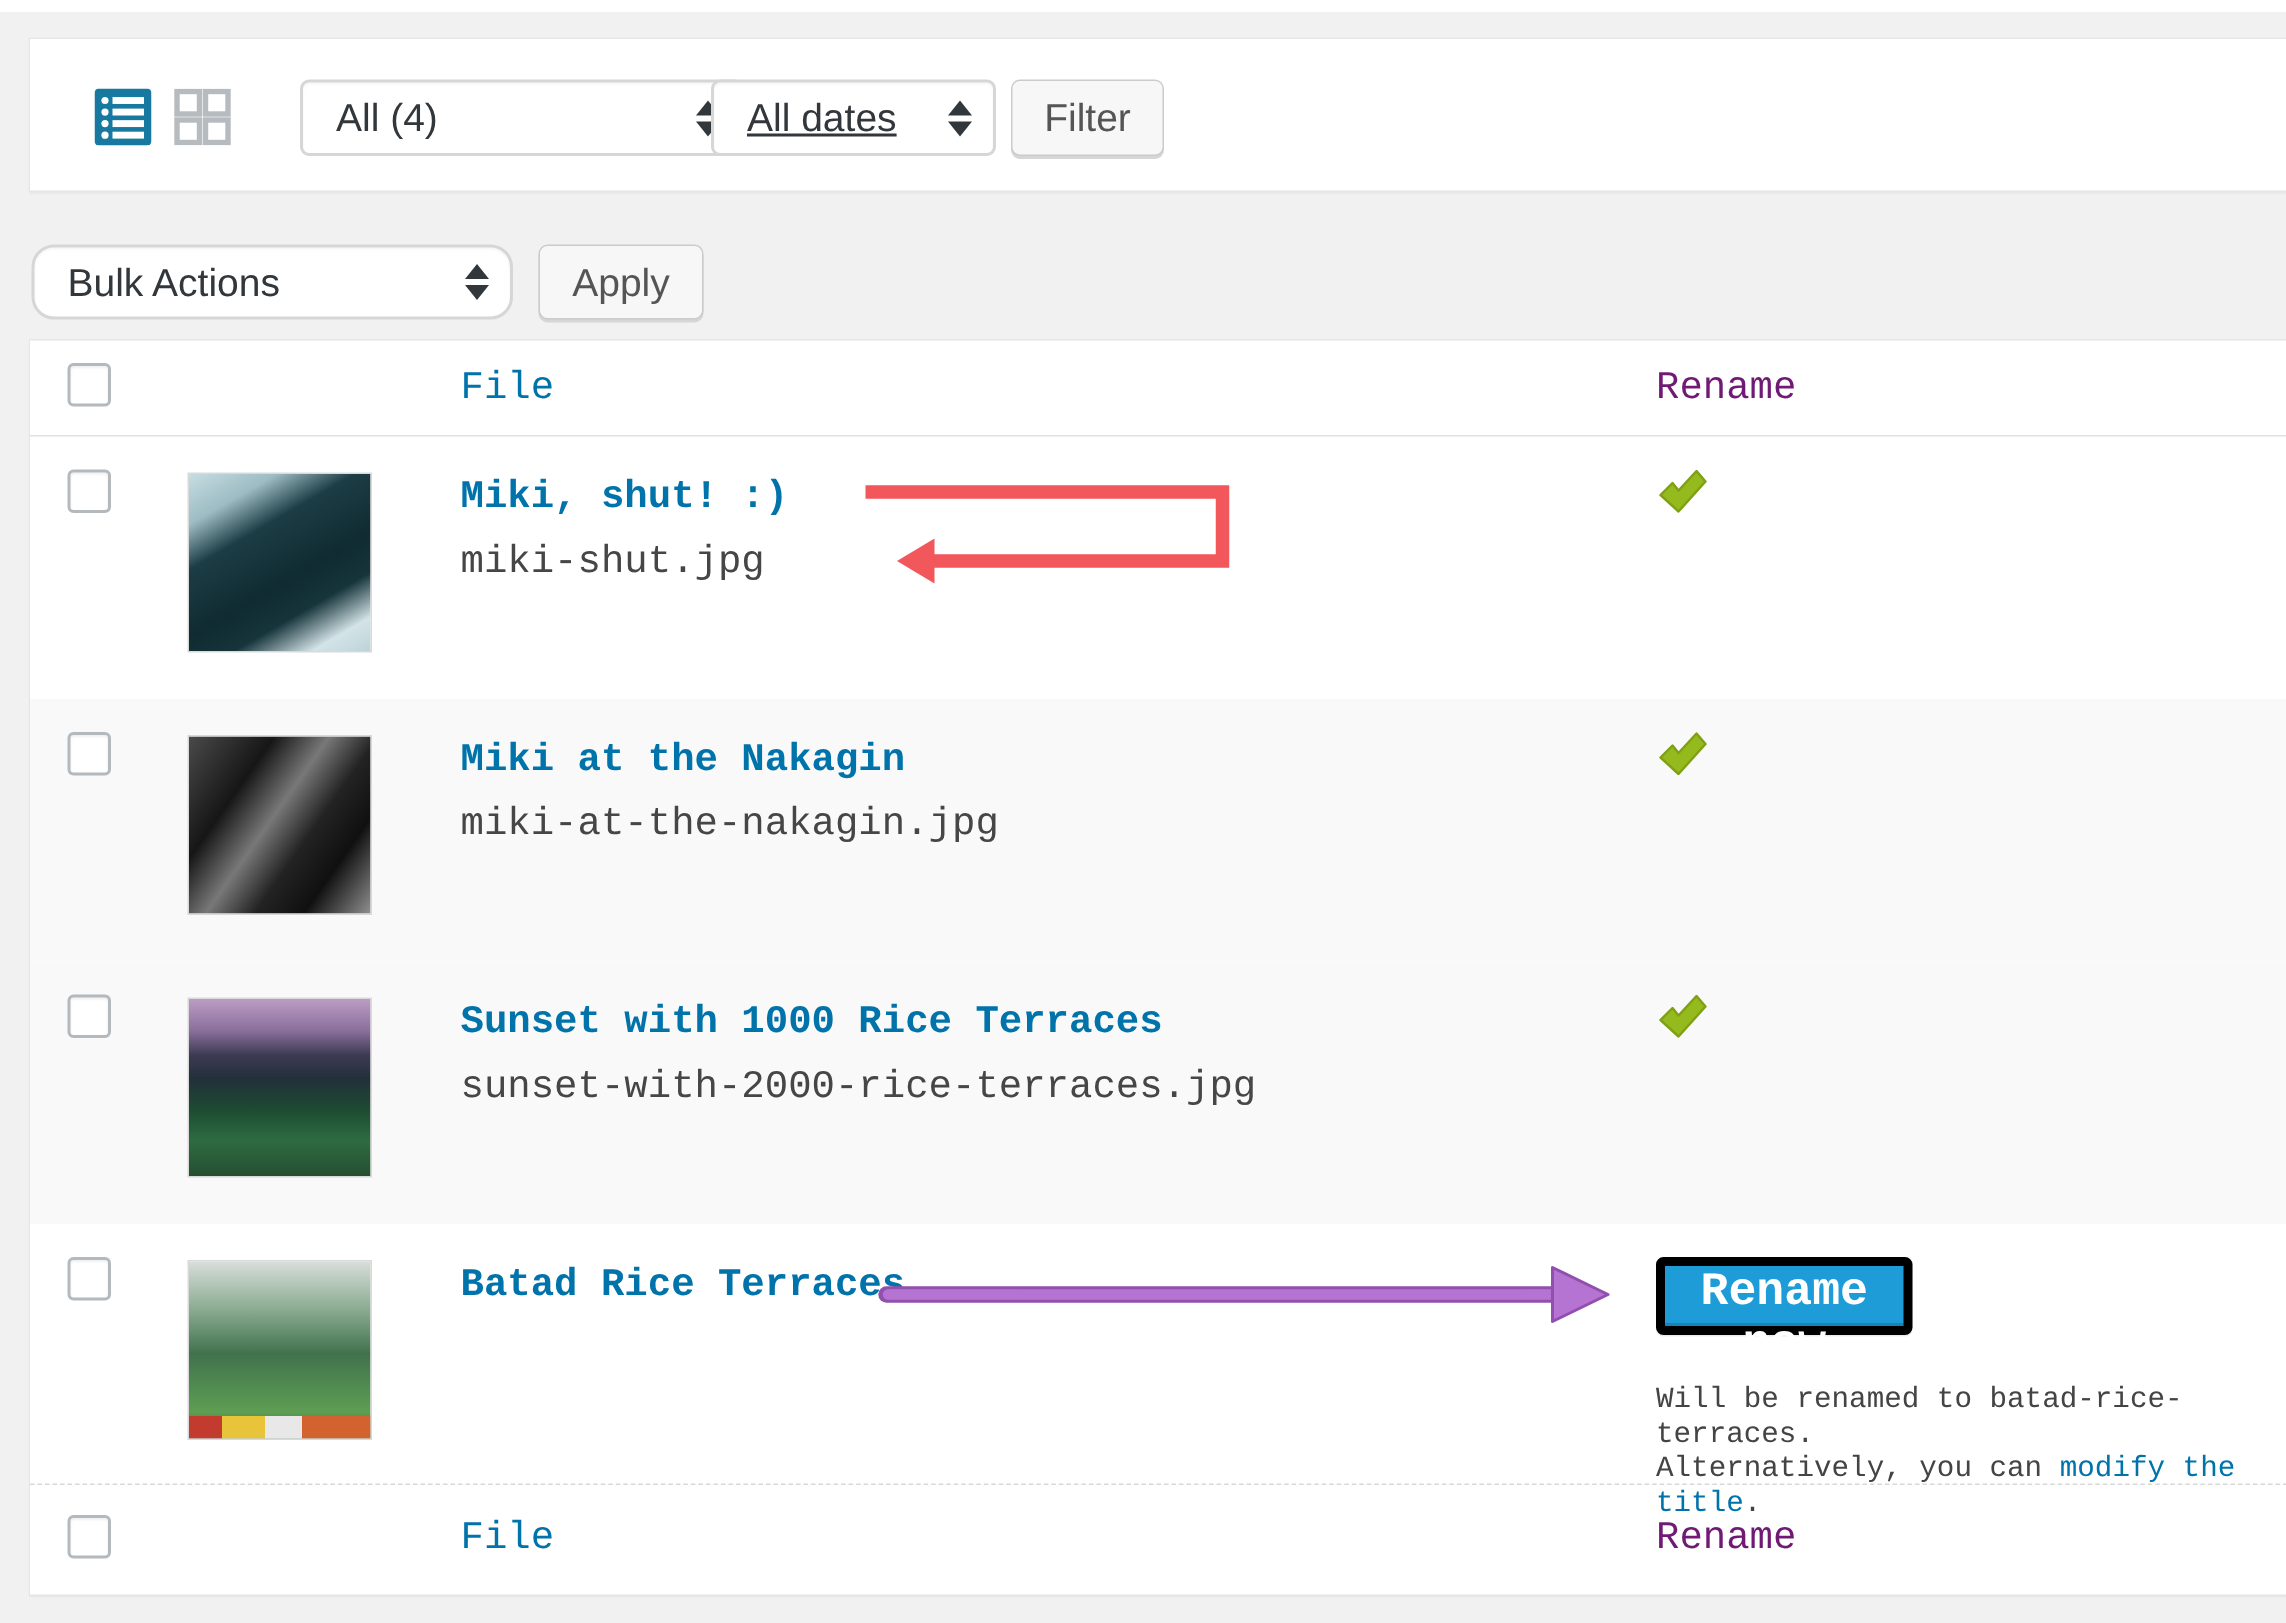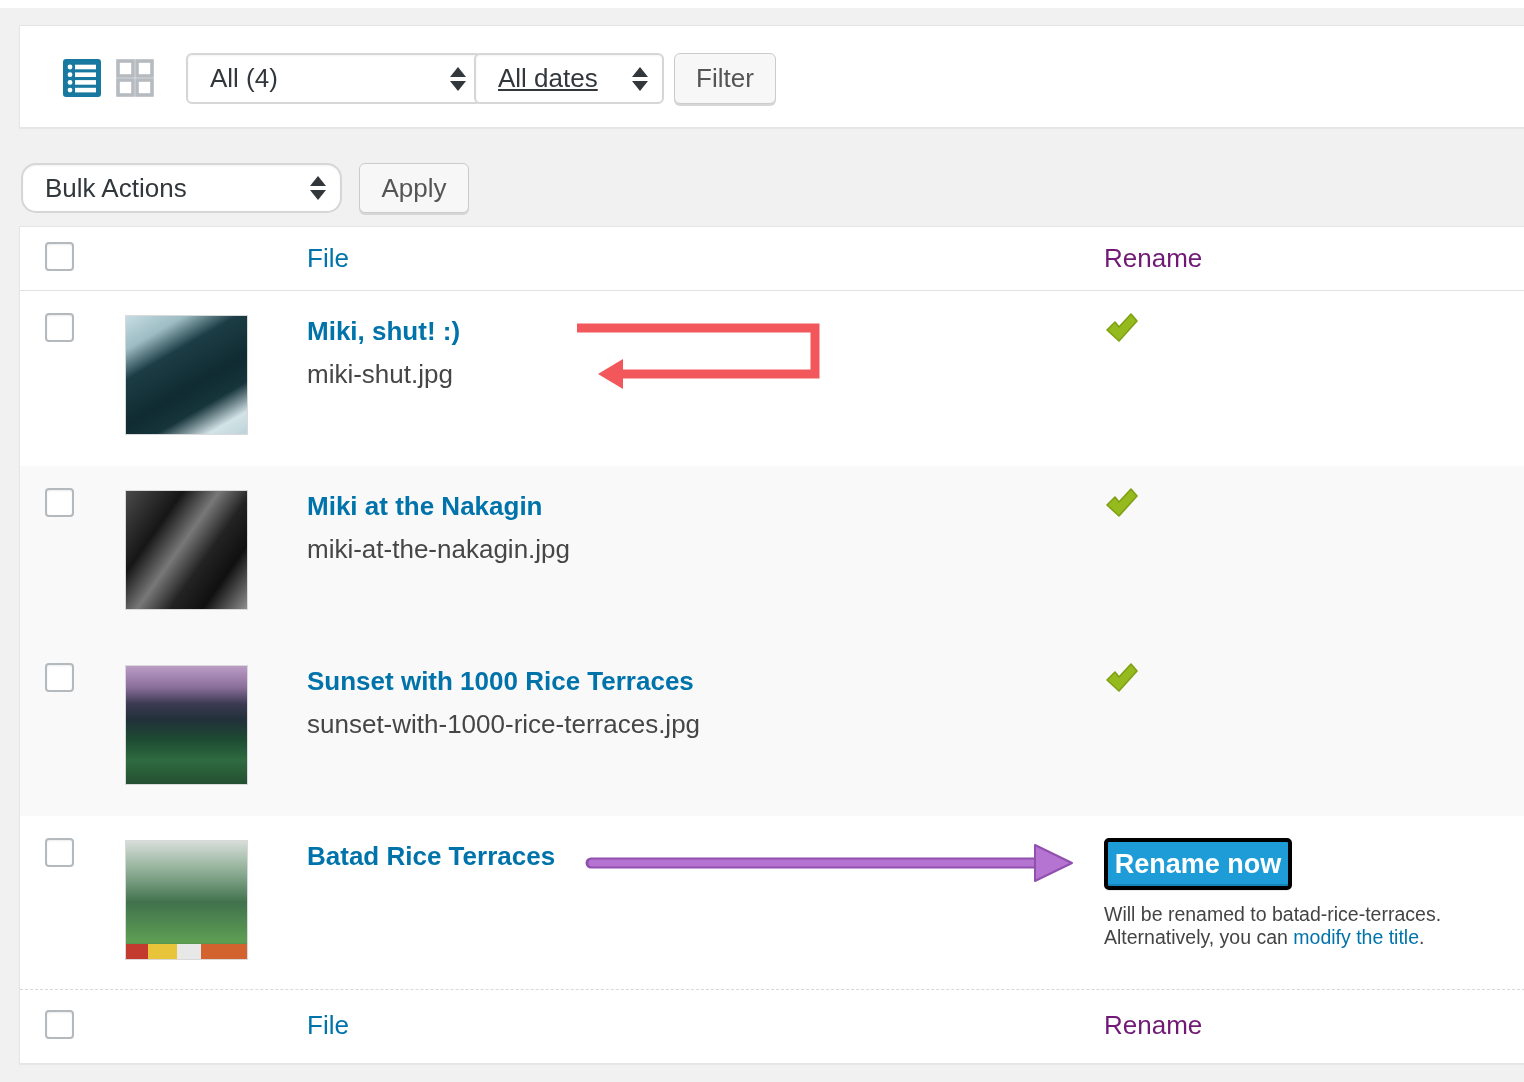--- a/index.html
+++ b/index.html
@@ -24,21 +24,21 @@
   .view-icon.grid { left:96px; }
 
   .wp-select {
     position:absolute; top:27px; height:51px; background:#fff;
     border:2px solid #d6d6d6; border-radius:6px;
     display:flex; align-items:center; justify-content:space-between;
     padding:0 14px 0 22px; cursor:pointer;
     font-size:26px; color:#32373c;
     box-shadow:inset 0 1px 2px rgba(0,0,0,.05);
   }
-  .sel-media { left:166px; width:296px; }
+  .sel-media { left:180px; width:296px; }
   .sel-dates { left:454px; width:190px;text-decoration:underline; }
   .arrows { display:flex; flex-direction:column; gap:4px; align-items:center; }
   .arrows .up { width:0; height:0; border-left:8px solid transparent; border-right:8px solid transparent; border-bottom:10px solid #32373c; }
   .arrows .dn { width:0; height:0; border-left:8px solid transparent; border-right:8px solid transparent; border-top:10px solid #32373c; }
 
   .btn-secondary {
     position:absolute; font-family:inherit;
     background:#f7f7f7; border:1px solid #cbcbcb; border-radius:6px;
     color:#555; font-size:26px; cursor:pointer;
     box-shadow:0 2px 0 #d6d6d6;
@@ -49,21 +49,21 @@
   .bulk-row { position:absolute; left:21px; top:163px; height:50px; }
   .bulk-row .wp-select { position:absolute; left:0; top:0; width:321px; height:50px;border-radius:15px; }
   .btn-apply { left:338px; top:0; width:110px; height:50px; }
 
   
   .list-table {
     position:absolute; left:19px; top:226px; right:-2px;
     background:#fff; border:1px solid #e5e5e5;
     box-shadow:0 1px 1px rgba(0,0,0,.04);
   }
-  .trow { display:grid; grid-template-columns:105px 182px 797px 1fr; }
+  .trow { display:grid; grid-template-columns:105px 182px 797px 1fr;font-family:Liberation Mono, monospace; }
   .thead { height:64px; border-bottom:1px solid #e1e1e1; }
   .tfoot { height:74px; border-top:1px dashed #d8d8d8; }
   .media-row { height:175px; }
   .media-row.last { height:173px; }
   .media-row.alt { background:#f9f9f9; }
 
   .cb-cell { padding:0 0 0 25px; }
   .checkbox {
     width:29px; height:29px; background:#fff;
     border:2px solid #b4b9be; border-radius:4px; cursor:pointer;
@@ -93,23 +93,23 @@
     display:inline-block; font-size:26px; font-weight:bold; color:#0073aa;
     text-decoration:none; cursor:pointer; line-height:30px;
   }
   .row-filename { font-size:26px; color:#464646; margin-top:13px; line-height:30px; }
 
   .rename-cell { padding-top:22px; }
   .check-icon { display:block; }
 
   .btn-primary {
     display:inline-block; font-family:inherit;
-    width:188px; height:52px; margin-top:0;
-    background:#1e9cd8; border:4px solid #000000; border-radius:5px;
-    color:#fff; font-size:27px; font-weight:bold; cursor:pointer;
+    width:171px; height:52px; margin-top:0;
+    background:#1e9cd8; border:6px solid #000000; border-radius:5px;
+    color:#fff; font-size:31px; font-weight:bold; cursor:pointer;
     box-shadow:inset 0 -2px 0 #1584b8, 0 1px 0 rgba(0,0,0,.08);
   }
   .rename-note { margin-top:13px; font-size:19.5px; line-height:23px; color:#444; }
   .note-link { color:#0073aa; cursor:pointer; text-decoration:none; }
 
   
   .annotation { position:absolute; pointer-events:none; }
   .red-arrow { left:570px; top:312px; }
   .purple-arrow { left:585px; top:843px; }
 </style>
@@ -218,21 +218,21 @@
 
   <div class="trow media-row alt">
     <div class="cb-cell">
         <div class="checkbox"></div>
       </div>
     <div>
         <div class="thumb thumb3"></div>
       </div>
     <div class="file-cell">
       <span class="row-title">Sunset with 1000 Rice Terraces</span>
-      <div class="row-filename">sunset-with-1000-rice-terraces.jpg</div>
+      <div class="row-filename">sunset-with-2000-rice-terraces.jpg</div>
     </div>
     <div class="rename-cell">
       <svg class="check-icon" width="34" height="30" viewBox="0 0 34 30">
         <polygon points="3,17 11,9 15,14 27,1 33,8 15,28" fill="#95ba1d" stroke="#7fa013" stroke-width="1.6" stroke-linejoin="round"></polygon>
       </svg>
     </div>
   </div>
 
   <div class="trow media-row last">
     <div class="cb-cell">

